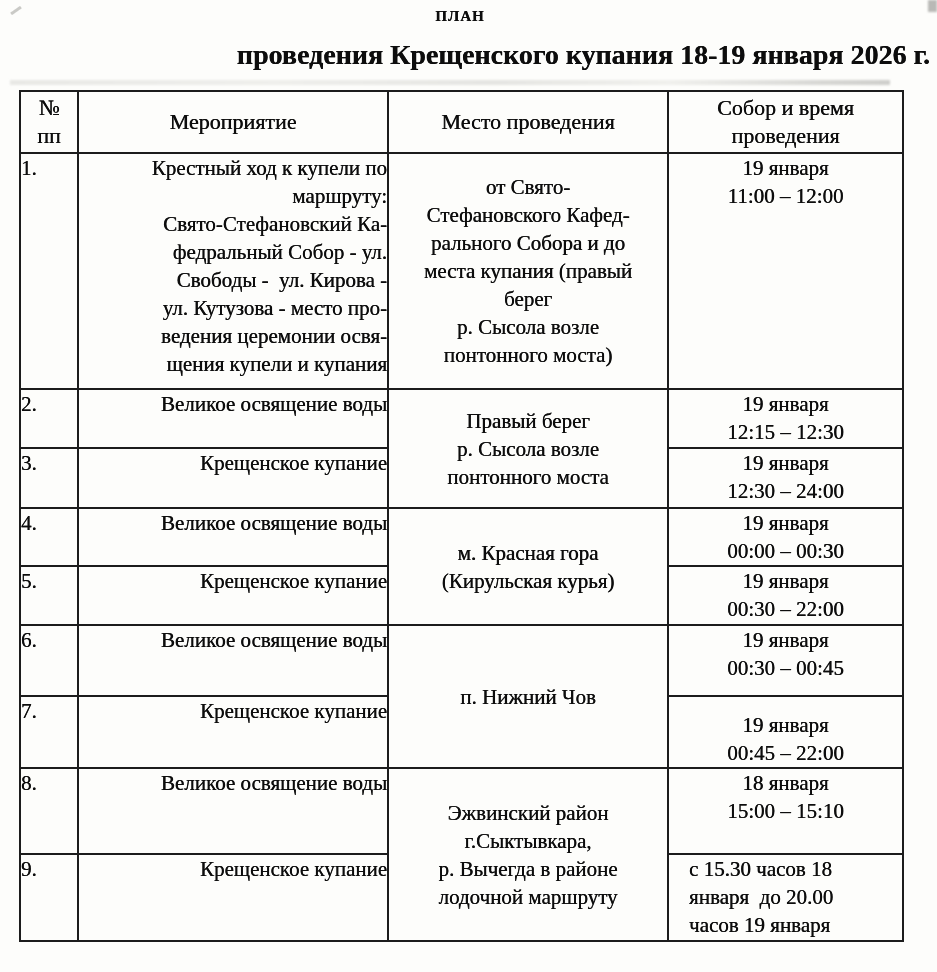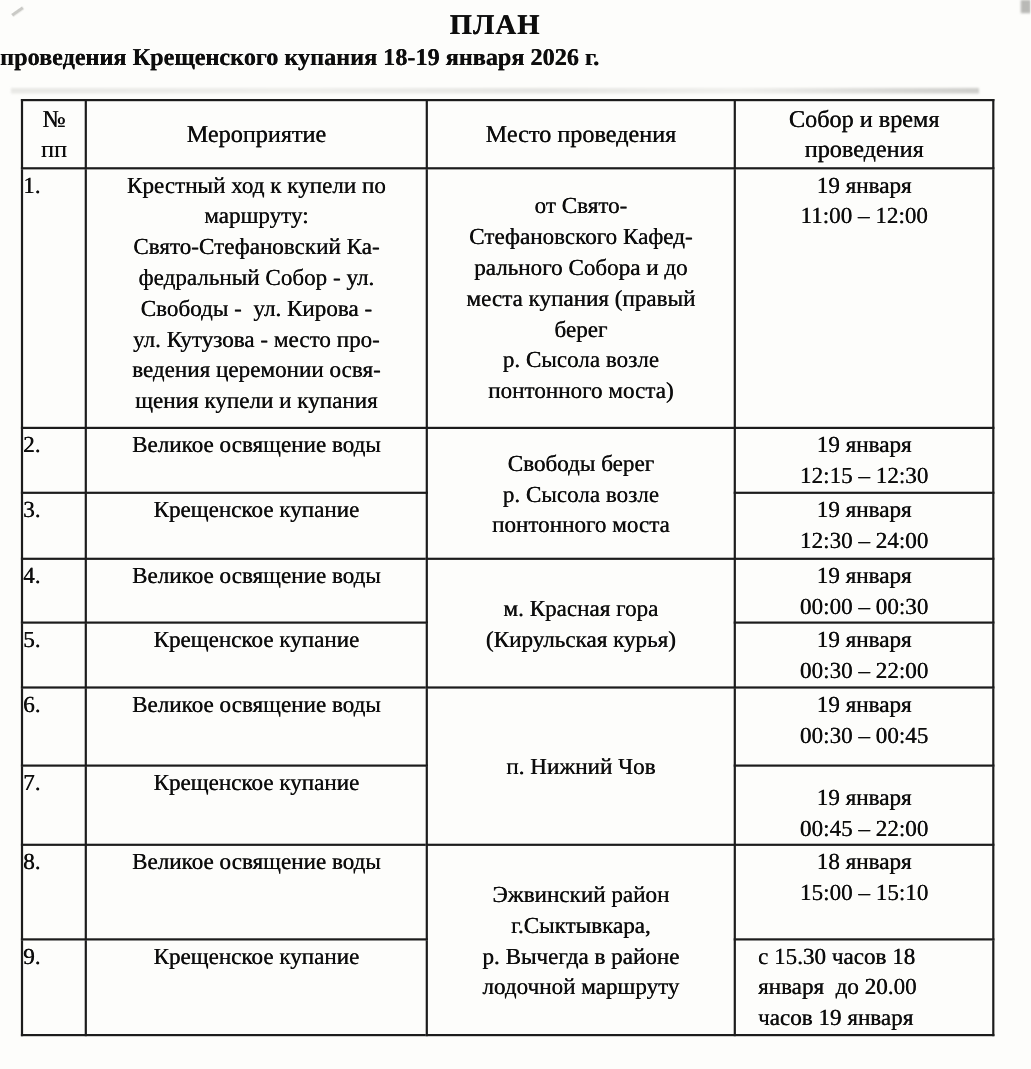--- a/index.html
+++ b/index.html
@@ -9,31 +9,31 @@
     font-family:"Liberation Serif","DejaVu Serif",serif;
     color:#0d0d0d;
   }
   .page{
     position:relative;
     width:937px;height:972px;
     background:#fdfdfb;
     overflow:hidden;
   }
   .doc-title{
-    position:absolute;top:8px;left:0;width:900px;
+    position:absolute;top:8px;left:10px;width:900px;
     text-align:center;
-    font-size:26px;font-weight:bold;
+    font-size:15px;font-weight:bold;
     letter-spacing:1px;
     text-shadow:0.3px 0 0 currentColor;
     white-space:pre-wrap;
   }
   .doc-subtitle{
     position:absolute;top:39px;left:0;width:930px;
-    text-align:left;
-    font-size:22px;font-weight:bold;
+    text-align:right;
+    font-size:28px;font-weight:bold;
     text-shadow:0.3px 0 0 currentColor;
     white-space:pre-wrap;
   }
   
   .smudge-band{
     position:absolute;top:80px;left:10px;width:880px;height:5px;
     background:linear-gradient(90deg,#d8d8d4 0%,#e4e4e0 30%,#d2d2ce 55%,#e6e6e2 75%,#b9b9b5 92%,#a9a9a5 100%);
     opacity:.55;filter:blur(1px);
   }
   .smudge-corner{
@@ -62,21 +62,21 @@
   }
   th.hdr{
     text-align:center;vertical-align:middle;
     font-size:22px;
   }
   td.c-num{
     text-align:left;vertical-align:top;
     padding:4px 0 0 11px;
   }
   td.c-event{
-    text-align:center;vertical-align:top;
+    text-align:right;vertical-align:top;
     padding:4px 4px 0 10px;
   }
   td.c-place{
     text-align:center;vertical-align:middle;
     padding:0 4px;
   }
   td.c-date{
     text-align:center;vertical-align:top;
     padding:5px 4px 0 4px;
     margin-top:28px;
@@ -135,21 +135,21 @@
 берег
 р. Сысола возле
 понтонного моста)</td>
       <td class="c-date">19 января
 11:00 – 12:00</td>
     </tr>
 
     <tr style="height:59px">
       <td class="c-num">2.</td>
       <td class="c-event">Великое освящение воды</td>
-      <td class="c-place" rowspan="2">Свободы берег
+      <td class="c-place" rowspan="2">Правый берег
 р. Сысола возле
 понтонного моста</td>
       <td class="c-date">19 января
 12:15 – 12:30</td>
     </tr>
 
     <tr style="height:60px">
       <td class="c-num">3.</td>
       <td class="c-event">Крещенское купание</td>
       <td class="c-date">19 января

